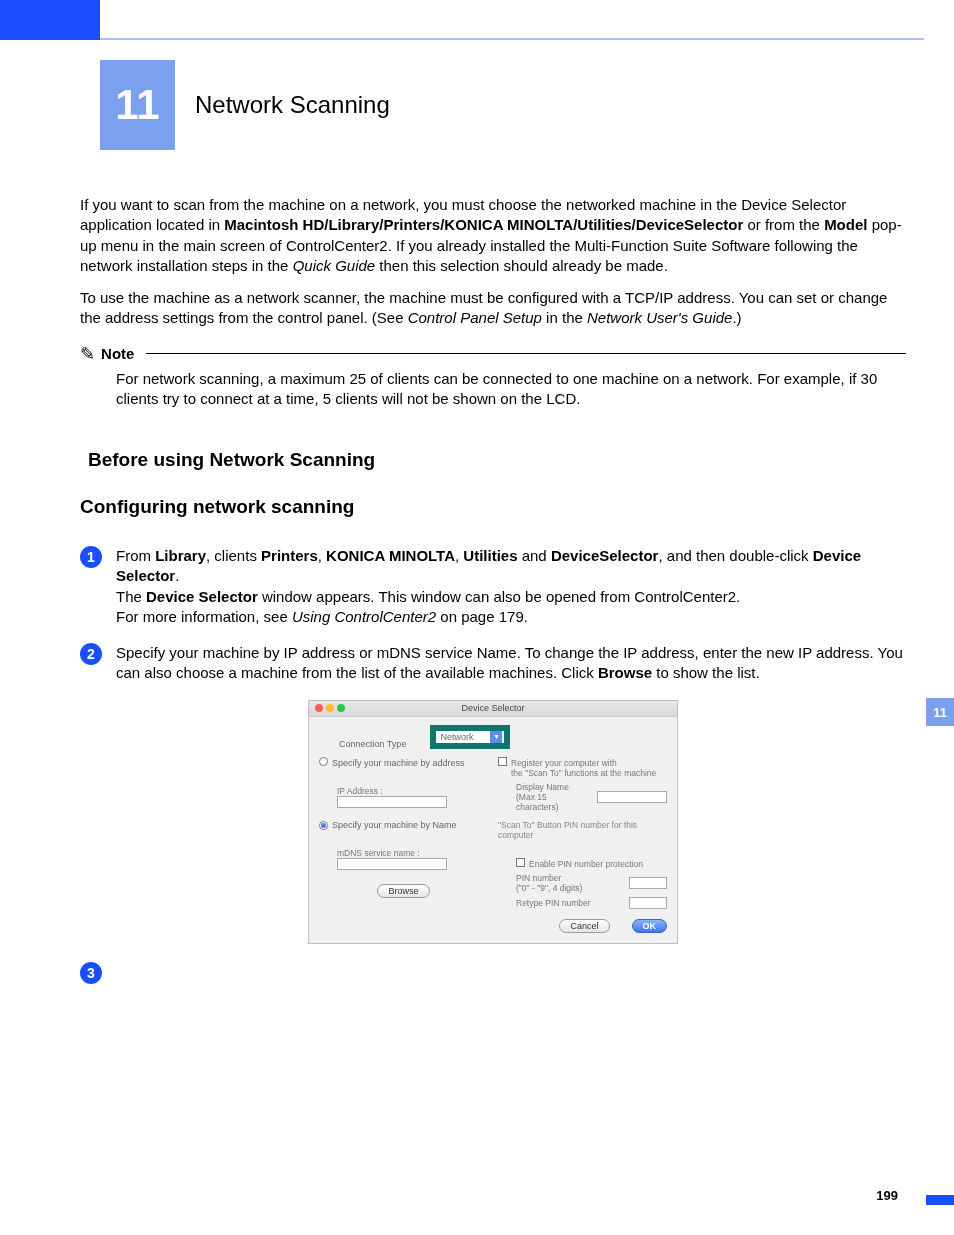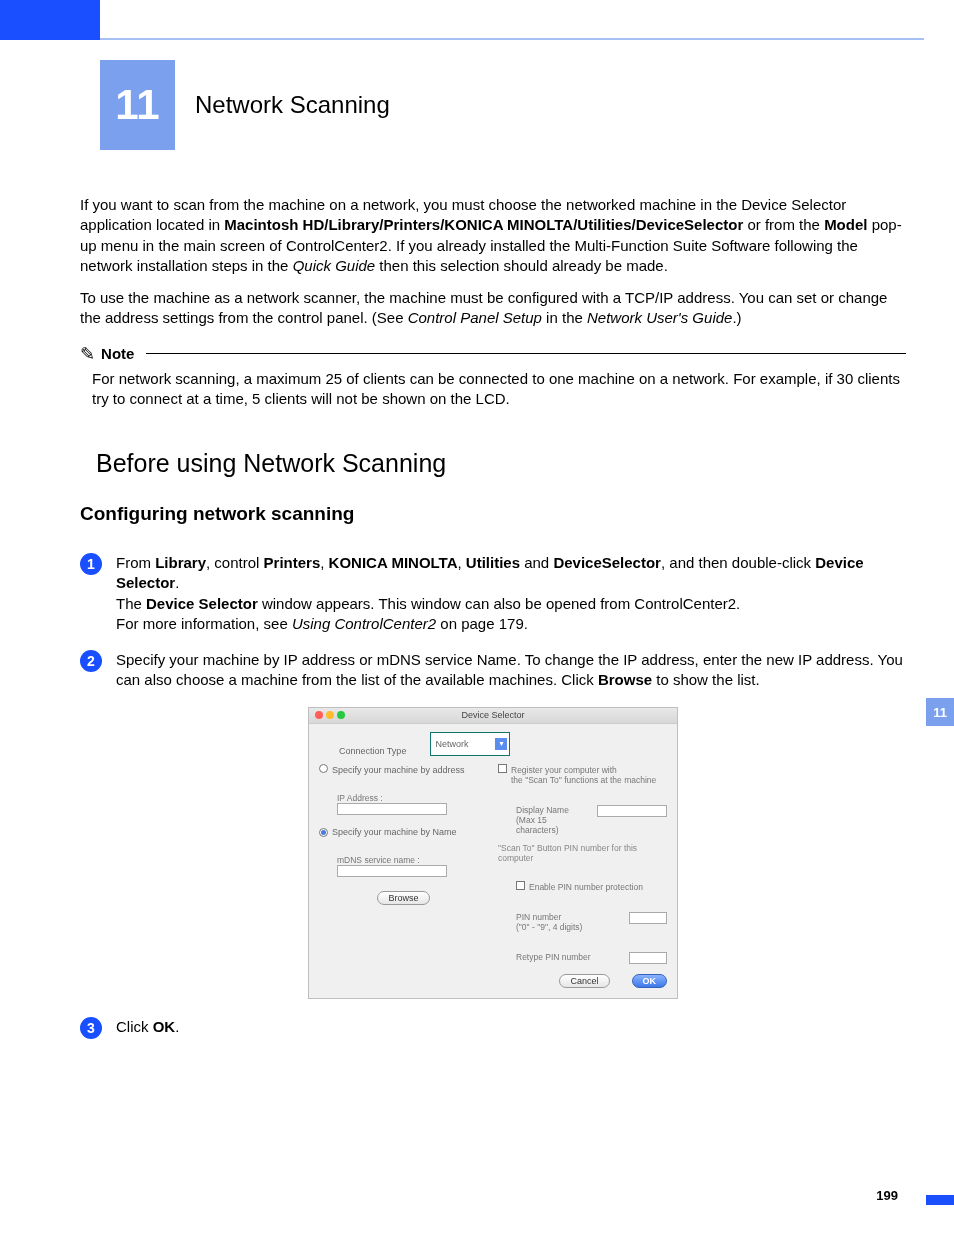--- a/index.html
+++ b/index.html
@@ -63,25 +63,25 @@
     margin-bottom: 4px;
   }
   .note-icon { font-size: 18px; }
   .note-label { font-weight: bold; font-size: 15px; }
   .note-rule {
     flex: 1;
     height: 1px;
     background: #000;
     margin-left: 6px;
   }
-  .note-body { margin-left: 12px; line-height: 1.35; }
+  .note-body { margin-left: 36px; line-height: 1.35; }
   h2.section {
-    font-size: 25px;
-    font-weight: normal;
-    margin: 40px 0 25px 16px;
+    font-size: 19px;
+    font-weight: bold;
+    margin: 40px 0 25px 8px;
   }
   h3.subsection {
     font-size: 19px;
     font-weight: bold;
     margin: 0 0 28px 0;
   }
   .step {
     display: flex;
     align-items: flex-start;
     gap: 14px;
@@ -159,21 +159,21 @@
   .titlebar-title {
     position: absolute;
     left: 0; right: 0;
     text-align: center;
     font-size: 9px;
     color: #444;
   }
   .dialog-body { padding: 8px 10px 10px 10px; }
   .row { display: flex; align-items: flex-end; gap: 24px; margin-bottom: 8px; margin-left: 20px; }
   .select {
-    border: 1px solid #0f766e;
+    border: 6px solid #0f766e;
     background: #fff;
     height: 24px;
     width: 80px;
     display: flex;
     align-items: center;
     justify-content: space-between;
     padding: 0 2px 0 4px;
     font-size: 9px;
   }
   .select-arrow {
@@ -204,21 +204,21 @@
   .mid { width: 70px; }
   .sm { width: 38px; }
   .label-sm { font-size: 8.5px; color: #777; }
   .btn {
     border: 1px solid #999; border-radius: 9px; padding: 1px 10px;
     background: linear-gradient(#fff,#e6e6e6); font-size: 9px; color: #333;
   }
   .btn.primary { background: linear-gradient(#8bb3ff,#3d78e8); color: #fff; border-color: #3562c0; font-weight: bold; }
   .btn-row { display: flex; justify-content: flex-end; gap: 22px; margin-top: 10px; }
   .indent { padding-left: 18px; margin-top: 18px; }
-  .field-row { display: flex; align-items: flex-start; justify-content: space-between; gap: 6px; margin-top: 20px; }
+  .field-row { display: flex; align-items: center; justify-content: space-between; gap: 6px; margin-top: 4px; }
   .col-right .section-label { color: #888; margin-top: 8px; }
 </style>
 </head>
 <body>
 
 <div class="top-bar"></div>
 <div class="top-rule"></div>
 
 <div class="chapter-header">
   <div class="chapter-badge">11</div>
@@ -243,21 +243,21 @@
     </div>
     <div class="note-body">For network scanning, a maximum 25 of clients can be connected to one machine on a network. For example, if 30 clients try to connect at a time, 5 clients will not be shown on the LCD.</div>
   </div>
 
   <h2 class="section">Before using Network Scanning</h2>
   <h3 class="subsection">Configuring network scanning</h3>
 
   <div class="step">
     <div class="step-num">1</div>
     <div class="step-body">
-      <span>From </span><span class="bold">Library</span><span>, control </span><span class="bold">Printers</span><span>, </span><span class="bold">KONICA MINOLTA</span><span>, </span><span class="bold">Utilities</span><span> and </span><span class="bold">DeviceSelector</span><span>, and then double-click </span><span class="bold">Device Selector</span><span>.</span><br>
+      <span>From </span><span class="bold">Library</span><span>, clients </span><span class="bold">Printers</span><span>, </span><span class="bold">KONICA MINOLTA</span><span>, </span><span class="bold">Utilities</span><span> and </span><span class="bold">DeviceSelector</span><span>, and then double-click </span><span class="bold">Device Selector</span><span>.</span><br>
       <span>The </span><span class="bold">Device Selector</span><span> window appears. This window can also be opened from ControlCenter2.</span><br>
       <span>For more information, see </span><span class="italic">Using ControlCenter2</span><span> on page 179.</span>
     </div>
   </div>
 
   <div class="step">
     <div class="step-num">2</div>
     <div class="step-body">
       <span>Specify your machine by IP address or mDNS service Name. To change the IP address, enter the new IP address. You can also choose a machine from the list of the available machines. Click </span><span class="bold">Browse</span><span> to show the list.</span>
     </div>
@@ -327,22 +327,19 @@
         <div class="btn-row">
           <span class="btn">Cancel</span>
           <span class="btn primary">OK</span>
         </div>
       </div>
     </div>
   </div>
 
   <div class="step">
     <div class="step-num">3</div>
-    <div class="step-body">
-      <span>Click </span><span class="bold">OK</span><span>.</span>
-    </div>
   </div>
 
 </div>
 
 <div class="side-tab">11</div>
 <div class="page-num">199</div>
 <div class="bottom-mark"></div>
 
 </body></html>

